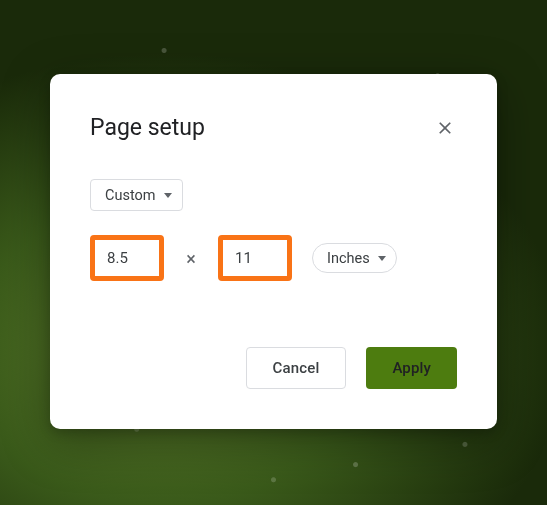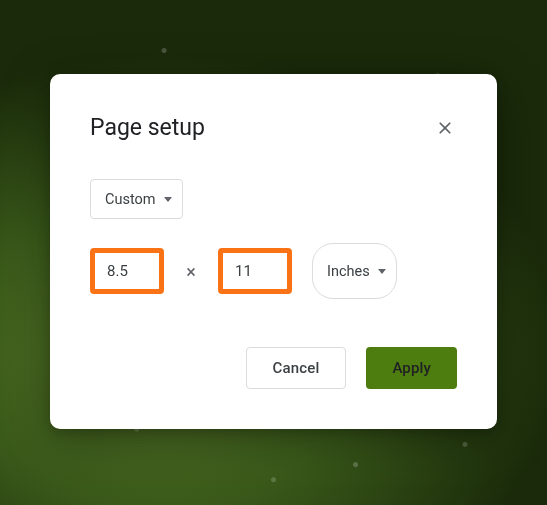--- a/index.html
+++ b/index.html
@@ -74,21 +74,21 @@
     .row {
       display: flex;
       align-items: center;
       gap: 20px;
       margin-bottom: 24px;
     }
     .dropdown {
       display: inline-flex;
       align-items: center;
       gap: 6px;
-      height: 40px;
+      height: 32px;
       padding: 0 10px 0 14px;
       border: 1px solid #dadce0;
       border-radius: 4px;
       font-size: 14.5px;
       color: #3c4043;
       background: #fff;
       cursor: pointer;
     }
     .dropdown .caret {
       width: 0;
@@ -109,21 +109,21 @@
       background: #fff;
       font-family: inherit;
     }
     .times {
       color: #5f6368;
       font-size: 18px;
       width: 14px;
       text-align: center;
     }
     .unit-dropdown {
-      height: 56px;
+      height: 30px;
       border-radius: 21px;
     }
     .footer {
       margin-top: auto;
       display: flex;
       justify-content: flex-end;
       gap: 20px;
     }
     .btn {
       height: 42px;

